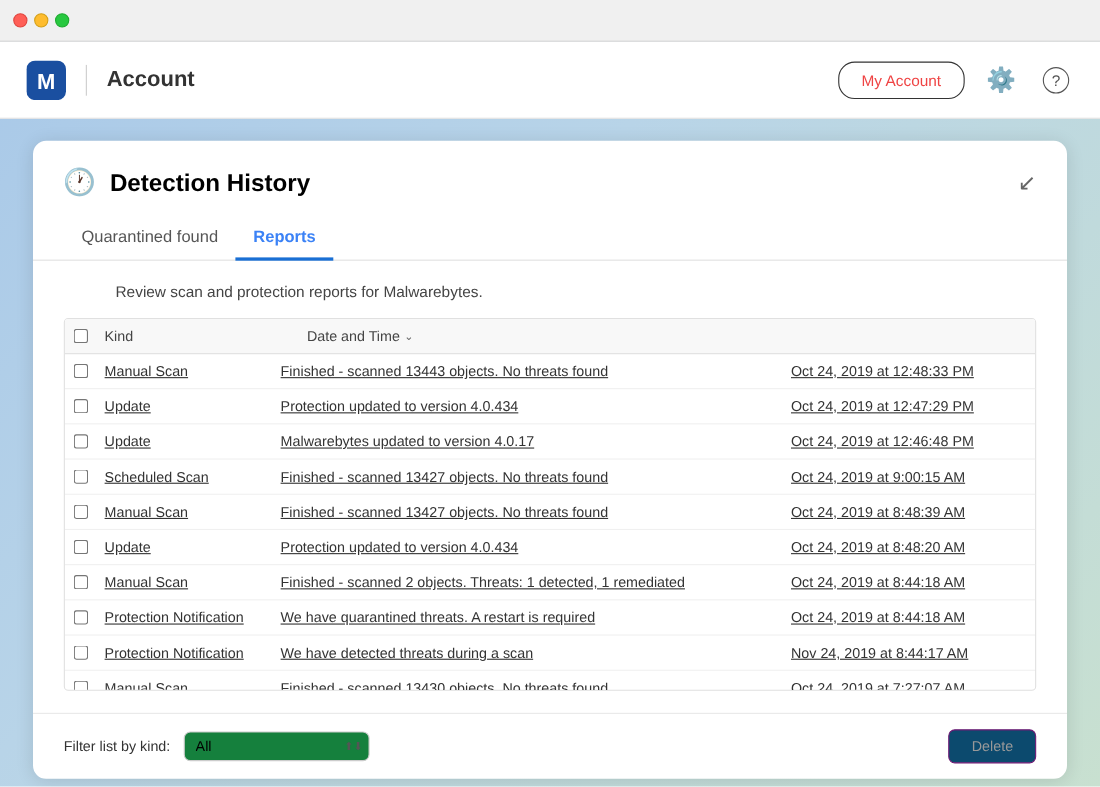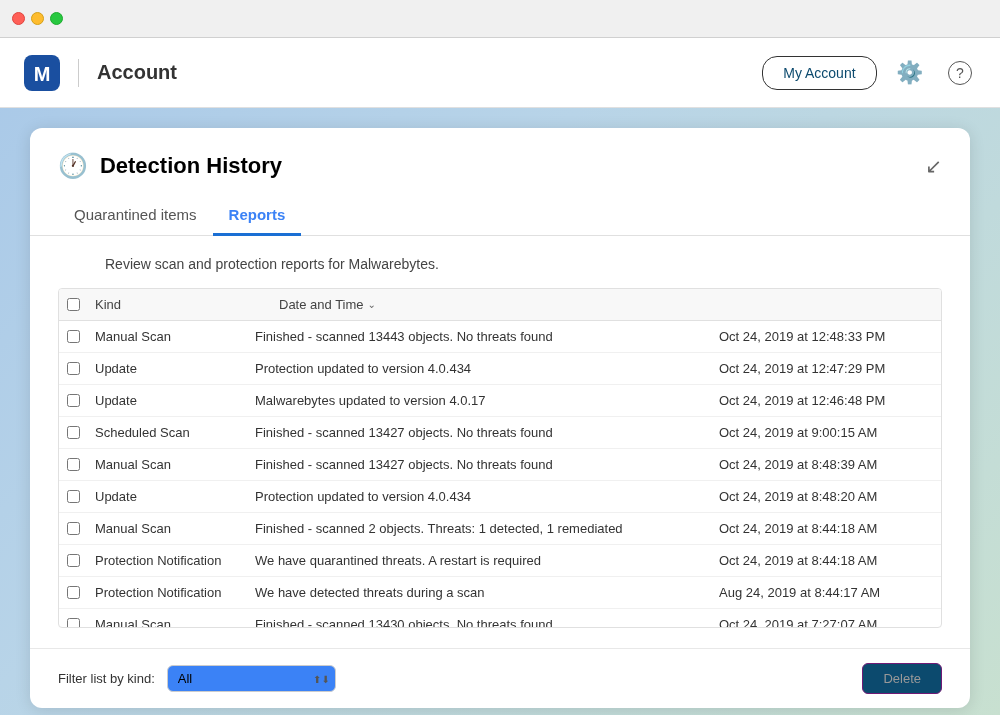--- a/index.html
+++ b/index.html
@@ -70,21 +70,21 @@
       align-items: center;
       gap: 16px;
     }
     .my-account-btn {
       border: 1.5px solid #333;
       background: white;
       border-radius: 15px;
       padding: 8px 20px;
       font-size: 14px;
       font-weight: 500;
-      color: #0c4a6e;
+      color: #ef4444;
       cursor: pointer;
     }
     .header-icon-btn {
       background: none;
       border: none;
       cursor: pointer;
       color: #555;
       font-size: 22px;
       line-height: 1;
       padding: 4px;
@@ -215,20 +215,21 @@
     .table-row {
       display: grid;
       grid-template-columns: 28px 160px 1fr 230px;
       border-bottom: 1px solid #f0f0f0;
       font-size: 13px;
       color: #333;
       align-items: center;
     }
     .table-row > div {
       padding: 8px 8px;
+      text-decoration: underline;
     }
     .row-checkbox {
       display: flex;
       justify-content: center;
       align-items: center;
     }
     .row-checkbox input[type="checkbox"] {
       width: 13px;
       height: 13px;
     }
@@ -248,21 +249,21 @@
     .filter-label {
       font-size: 13px;
       color: #333;
     }
     .filter-select {
       appearance: none;
       border: 1px solid #ccc;
       border-radius: 6px;
       padding: 5px 30px 5px 10px;
       font-size: 13px;
-      background: #3b82f6;
+      background: #15803d;
       cursor: pointer;
       min-width: 100px;
     }
     .filter-select-wrapper {
       position: relative;
       display: inline-block;
     }
     .filter-select-wrapper::after {
       content: '⬆⬇';
       font-size: 10px;
@@ -329,21 +330,21 @@
       <div class="card-title-area">
         <span style="font-size:24px; color:#555;">🕐</span>
         <span class="card-title">Detection History</span>
       </div>
       <button class="card-expand-btn">
         <span style="font-size:20px;">↙</span>
       </button>
     </div>
 
     <div class="tabs">
-      <div class="tab">Quarantined items</div>
+      <div class="tab">Quarantined found</div>
       <div class="tab active">Reports</div>
     </div>
 
     <div class="card-content">
       <p class="description">Review scan and protection reports for Malwarebytes.</p>
 
       <div class="table-container">
 
         <div class="table-header">
           <div class="header-checkbox">
@@ -421,21 +422,21 @@
       <div>Protection Notification</div>
       <div>We have quarantined threats. A restart is required</div>
       <div>Oct 24, 2019 at 8:44:18 AM</div>
     </div>
             <div class="table-row">
       <div class="row-checkbox">
         <input type="checkbox" style="">
       </div>
       <div>Protection Notification</div>
       <div>We have detected threats during a scan</div>
-      <div>Aug 24, 2019 at 8:44:17 AM</div>
+      <div>Nov 24, 2019 at 8:44:17 AM</div>
     </div>
             <div class="table-row">
       <div class="row-checkbox">
         <input type="checkbox" style="">
       </div>
       <div>Manual Scan</div>
       <div>Finished - scanned 13430 objects. No threats found</div>
       <div>Oct 24, 2019 at 7:27:07 AM</div>
     </div>
           </div>

